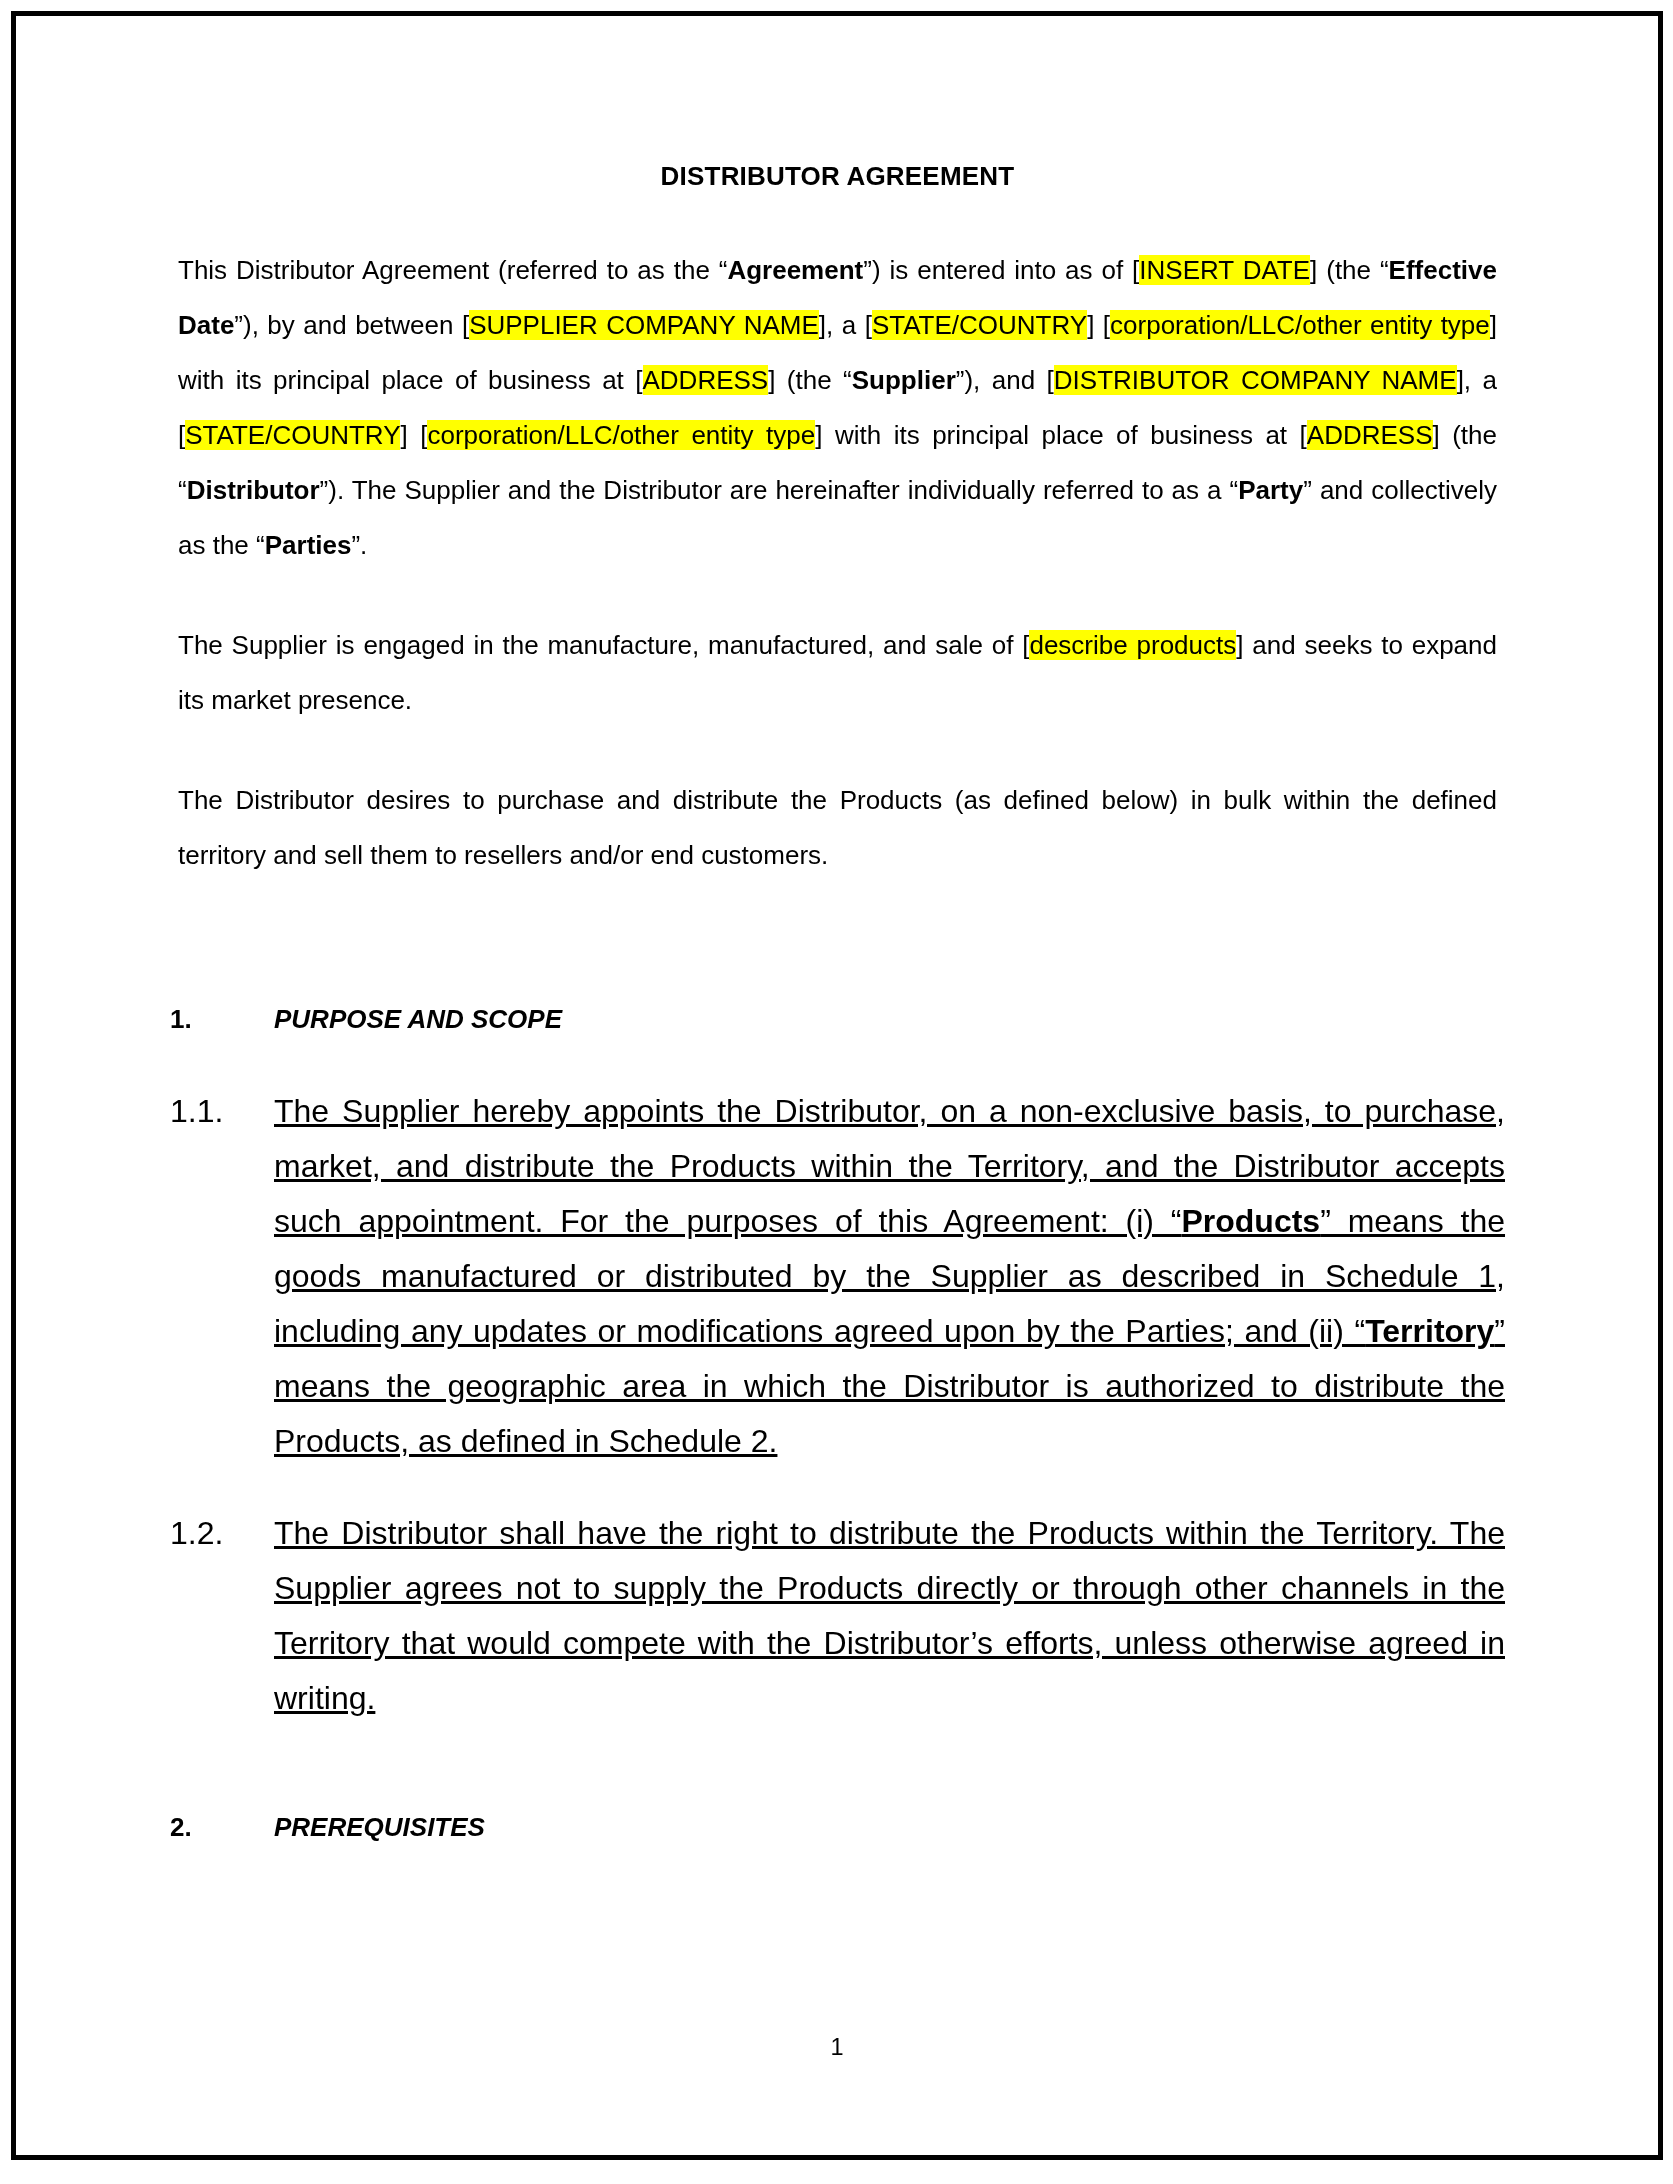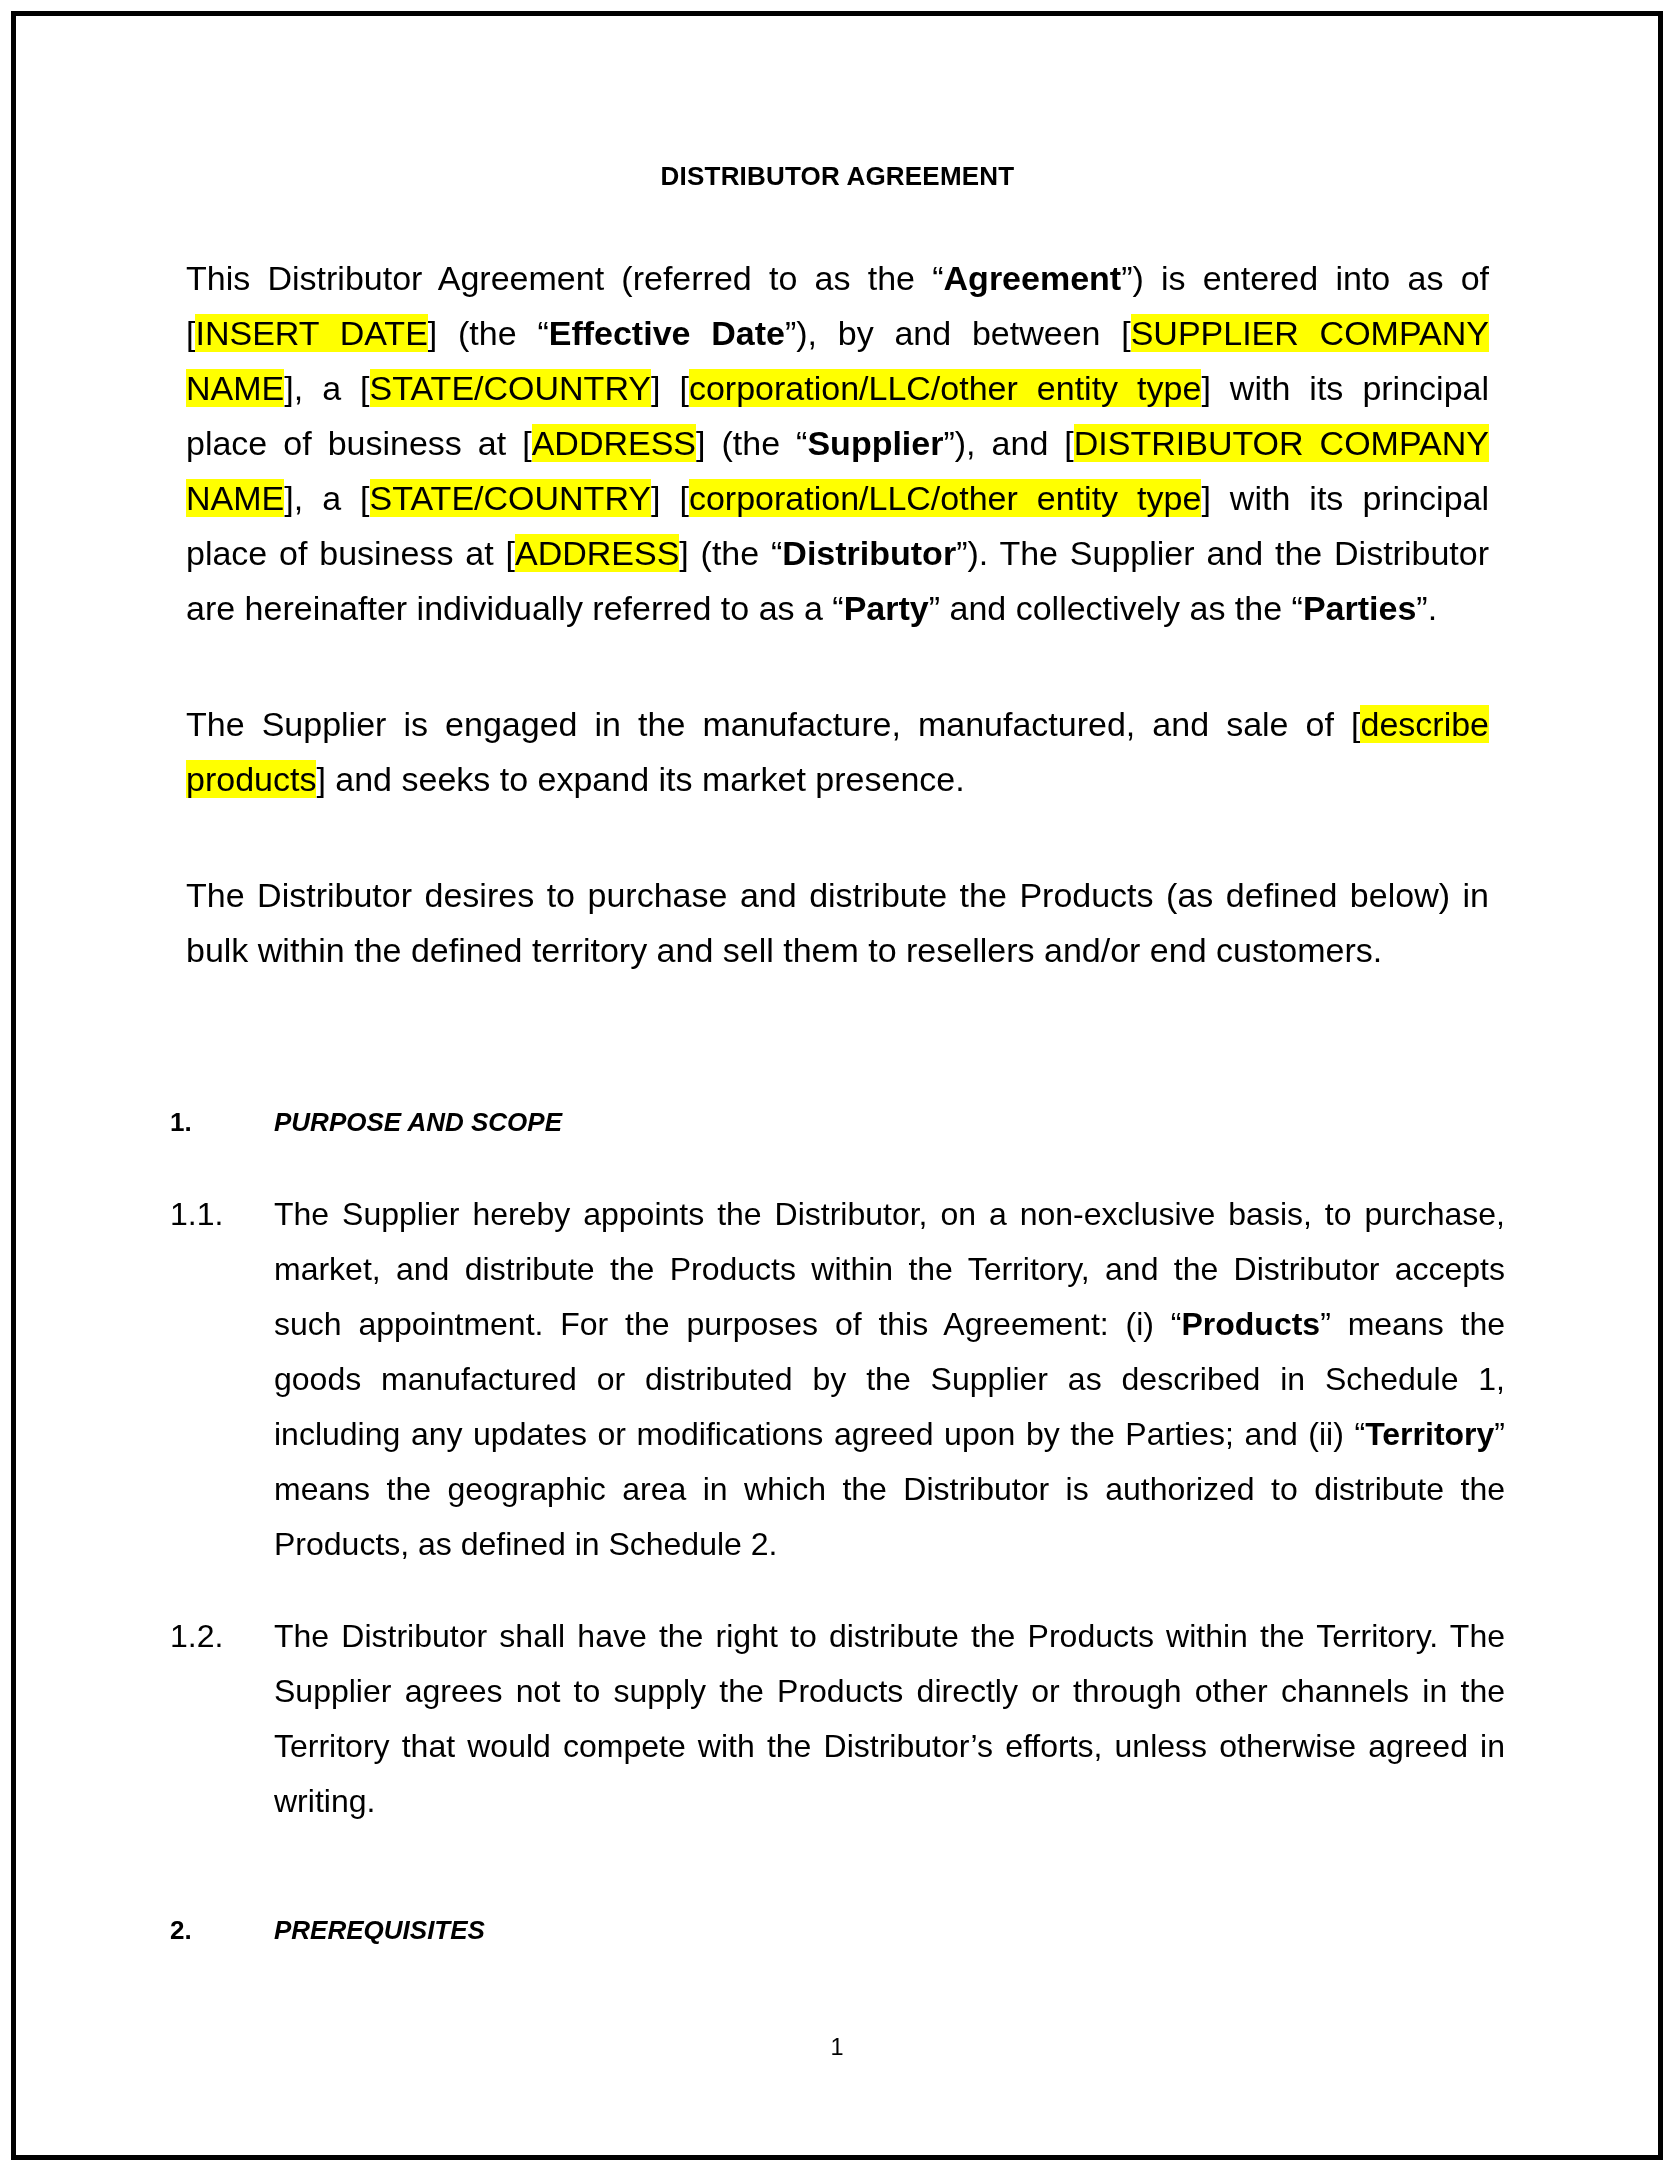--- a/index.html
+++ b/index.html
@@ -41,26 +41,26 @@
     text-align: center;
     font-weight: bold;
     font-size: 26px;
     color: #000000;
     margin-top: 161px;
     margin-bottom: 0;
     letter-spacing: 0.2px;
   }
 
   p.para {
-    font-size: 34px;
+    font-size: 26px;
     line-height: 55px;
     color: #000000;
     text-align: justify;
     text-justify: inter-word;
-    margin: 16px;
+    margin: 8px;
     padding: 0;
   }
 
   .gap-after-title { height: 43px; }
   .para-gap { height: 29px; }
 
   
   .section-head {
     display: flex;
     align-items: flex-start;
@@ -87,20 +87,21 @@
     color: #000000;
   }
   .clause .num {
     width: 104px;
     flex: 0 0 104px;
   }
   .clause .body {
     flex: 1 1 auto;
     text-align: justify;
     text-justify: inter-word;
+    text-decoration: underline;
   }
 
   b, strong { font-weight: bold; }
 
   .hl {
     background-color: #ffff00;
   }
 
   .page-number {
     position: absolute;

